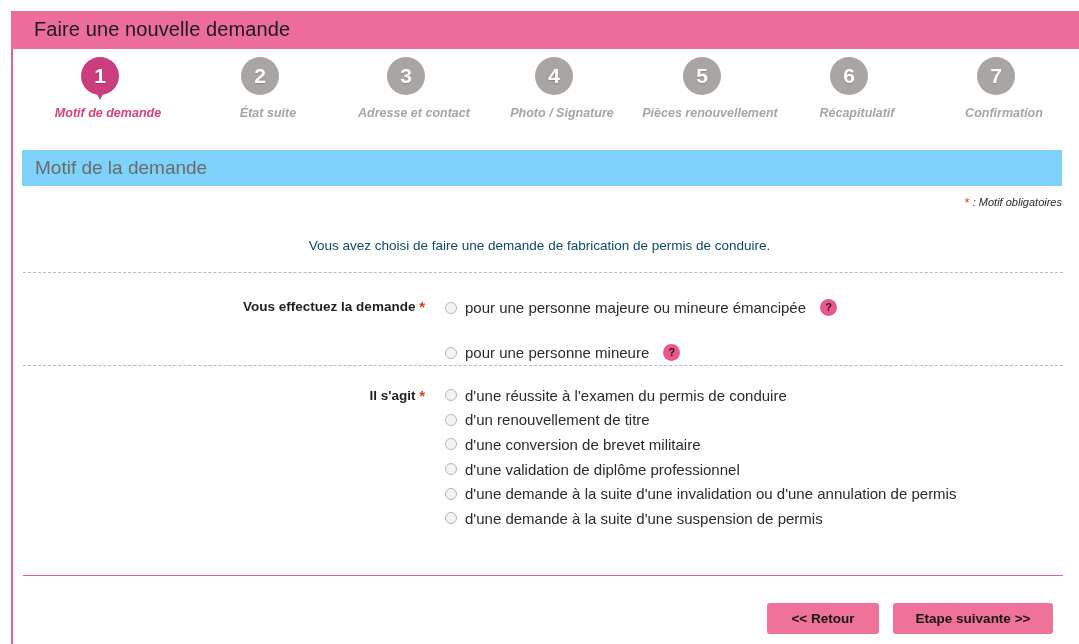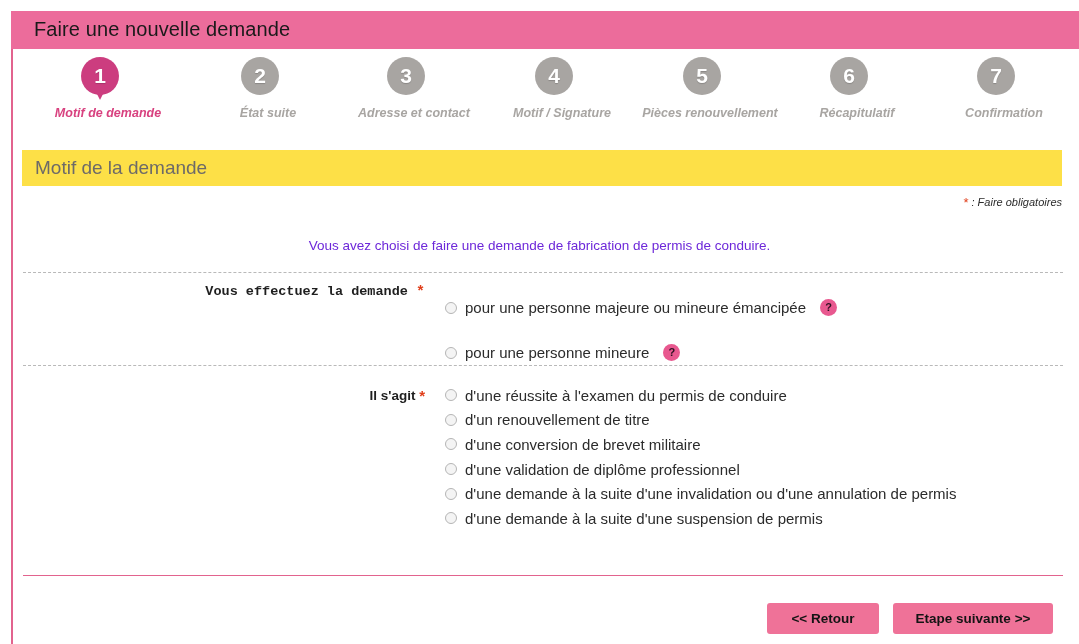--- a/index.html
+++ b/index.html
@@ -106,21 +106,21 @@
     color: #d8417f;
   }
 
   
   .section-banner {
     position: absolute;
     left: 22px;
     top: 150px;
     width: 1040px;
     height: 36px;
-    background: #fde047;
+    background: #7dd3fc;
   }
   .section-banner-text {
     position: absolute;
     left: 13px;
     top: 7px;
     font-size: 19px;
     color: #6d6a68;
     white-space: nowrap;
   }
 
@@ -142,21 +142,21 @@
   }
 
   
   .intro-text {
     position: absolute;
     left: 0;
     top: 238px;
     width: 1079px;
     text-align: center;
     font-size: 13.5px;
-    color: #6d28d9;
+    color: #0c4a6e;
   }
 
   
   .sep-dashed {
     position: absolute;
     left: 23px;
     width: 1040px;
     height: 0;
     border-top: 1px dashed #b9b9b9;
   }
@@ -268,21 +268,21 @@
       <div class="step-label">État suite</div>
     </div>
 
     <div class="step" style="left:306px; width:174px;">
       <div class="step-circle">3</div>
       <div class="step-label">Adresse et contact</div>
     </div>
 
     <div class="step" style="left:454px; width:174px;">
       <div class="step-circle">4</div>
-      <div class="step-label">Motif / Signature</div>
+      <div class="step-label">Photo / Signature</div>
     </div>
 
     <div class="step" style="left:602px; width:174px;">
       <div class="step-circle">5</div>
       <div class="step-label">Pièces renouvellement</div>
     </div>
 
     <div class="step" style="left:749px; width:174px;">
       <div class="step-circle">6</div>
       <div class="step-label">Récapitulatif</div>
@@ -293,28 +293,28 @@
       <div class="step-label">Confirmation</div>
     </div>
 
   </div>
 
   <div class="section-banner">
     <div class="section-banner-text">Motif de la demande</div>
   </div>
 
   <div class="required-note">
-    <span class="star">*</span><span> : Faire obligatoires</span>
+    <span class="star">*</span><span> : Motif obligatoires</span>
   </div>
 
   <div class="intro-text">Vous avez choisi de faire une demande de fabrication de permis de conduire.</div>
 
   <div class="sep-dashed sep-1"></div>
 
-  <div class="field-label" style="left:150px; top:284px; width:275px;font-family:Liberation Mono, monospace;">
+  <div class="field-label" style="left:150px; top:298px; width:275px;">
     <span>Vous effectuez la demande </span><span class="star">*</span>
   </div>
 
   <div class="radio-list" style="left:445px; top:295px;">
     <div class="radio-row">
       <span class="radio-dot"></span>
       <span class="radio-text">pour une personne majeure ou mineure émancipée</span>
       <span class="help-icon">?</span>
     </div>
     <div class="radio-row" style="margin-top:20px;">

